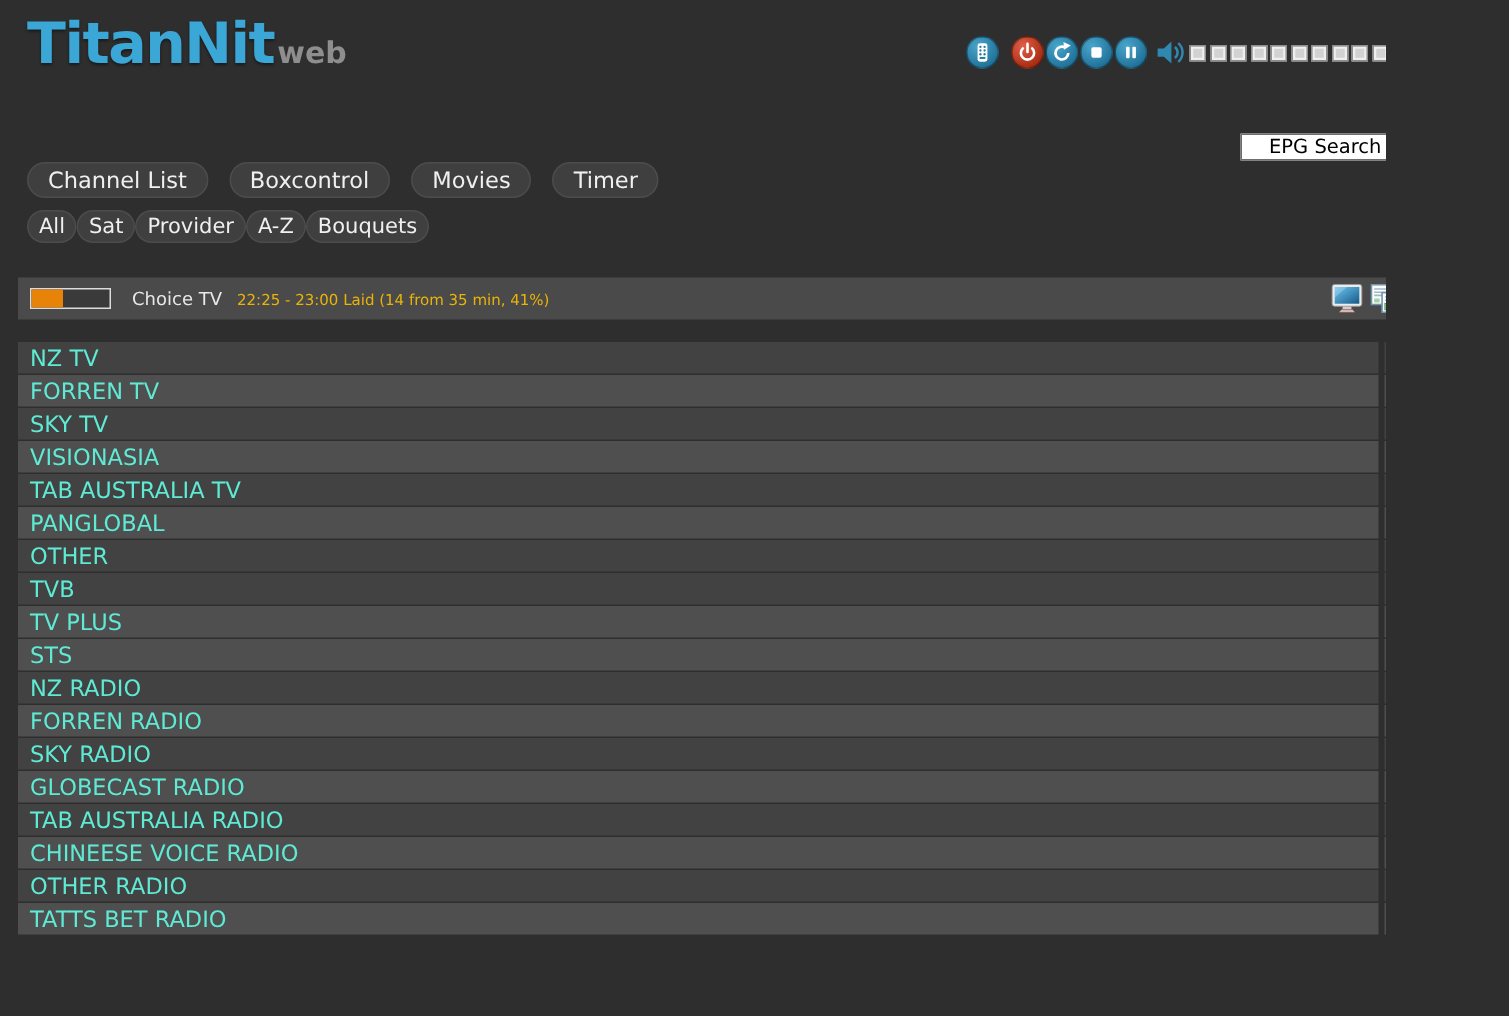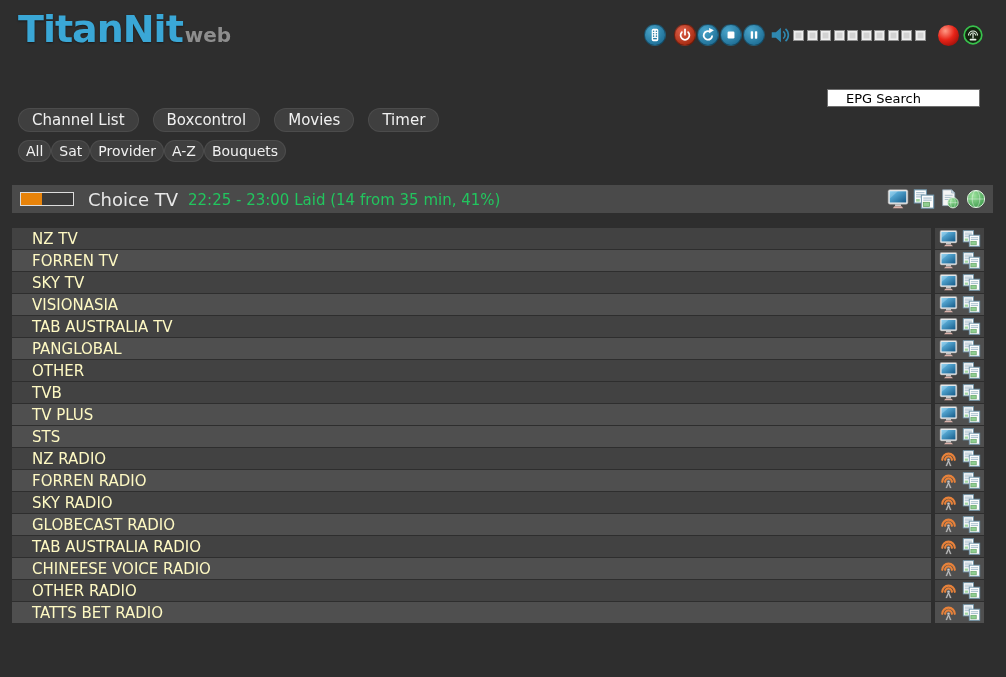--- a/index.html
+++ b/index.html
@@ -1,17 +1,17 @@
 <!DOCTYPE html>
 <html style="--background: #2e2e2e; --accent-blue: #3aa7d6; --row-dark: #424242; --row-light: #4f4f4f; --bar-background: #4a4a4a; --progress-orange: #e8830a; --button-background: #3f3f3f; --record-red: #d42418; --standby-green: #38c24c; --radio-orange: #e8823a;"><head>
 <meta charset="utf-8">
 <style>
   html,body { margin:0; padding:0; background:#2e2e2e; }
   #app {
-    position:relative; width:1006px; height:677px; overflow:hidden;
+    position:relative; width:924px; height:677px; overflow:hidden;
     background:var(--background,#2e2e2e);
     font-family:"DejaVu Sans","Liberation Sans",sans-serif;
     -webkit-font-smoothing:antialiased;
   }
   
   .logo-wrap { position:absolute; left:18px; top:6px; }
   .logo-line { font-weight:bold; white-space:nowrap; line-height:46px; }
   .logo-main { font-size:38px; color:var(--accent-blue,#3aa7d6); letter-spacing:-1px; text-shadow:0 1px 2px rgba(0,0,0,.45); }
   .logo-sub  { font-size:20px; color:#8e8e8e; margin-left:2px; }
   .reflect-wrap { position:relative; height:30px; overflow:hidden; margin-top:-8px; }
@@ -38,30 +38,30 @@
   .nav-filters { position:absolute; left:18px; top:140px; display:flex; }
   .btn { background:var(--button-background,#3f3f3f); color:#f0f0f0; border:1px solid rgba(255,255,255,.07);
     border-radius:12px; white-space:nowrap; cursor:default; }
   .btn.primary { font-size:15px; padding:2px 13px; }
   .btn.filter  { font-size:14px; padding:2px 7px; }
   
   .now-bar { position:absolute; left:12px; top:185px; width:981px; height:28px; box-sizing:border-box;
     background:var(--bar-background,#4a4a4a); display:flex; align-items:center; padding:0 6px; }
   .progress { width:52px; height:12px; border:1px solid #dcdcdc; background:#3a3a3a; margin-left:2px; flex:none; }
   .progress-fill { height:100%; background:var(--progress-orange,#e8830a); }
-  .now-channel { font-size:18px; color:#e8e8e8; margin-left:14px; }
-  .now-info { font-size:15px; color:#22c55e; margin-left:10px; margin-top:2px; }
+  .now-channel { font-size:12px; color:#e8e8e8; margin-left:14px; }
+  .now-info { font-size:10px; color:#eab308; margin-left:10px; margin-top:2px; }
   .now-spacer { flex:1; }
   .now-icons { display:flex; align-items:center; gap:4px; }
   .icon20 { width:22px; height:20px; display:block; }
   
   .channel-list { position:absolute; left:12px; top:228px; }
   .chrow { display:flex; height:21px; margin-bottom:1px; }
-  .chrow .chname { width:899px; padding-left:20px; display:flex; align-items:center;
-    font-size:15px; color:#fef9c3; margin-right:4px; overflow:hidden; white-space:nowrap; }
+  .chrow .chname { width:899px; padding-left:8px; display:flex; align-items:center;
+    font-size:15px; color:#5eead4; margin-right:4px; overflow:hidden; white-space:nowrap; }
   .chrow .chicons { width:49px; display:flex; align-items:center; justify-content:center; gap:4px; }
   .chrow.dark  .chname, .chrow.dark  .chicons { background:var(--row-dark,#424242); }
   .chrow.light .chname, .chrow.light .chicons { background:var(--row-light,#4f4f4f); }
   .icon17 { width:19px; height:17px; display:block; flex:none; }
   svg { overflow:visible; }
 </style>
 </head>
 <body>
 
 <svg width="0" height="0" style="position:absolute" aria-hidden="true">

